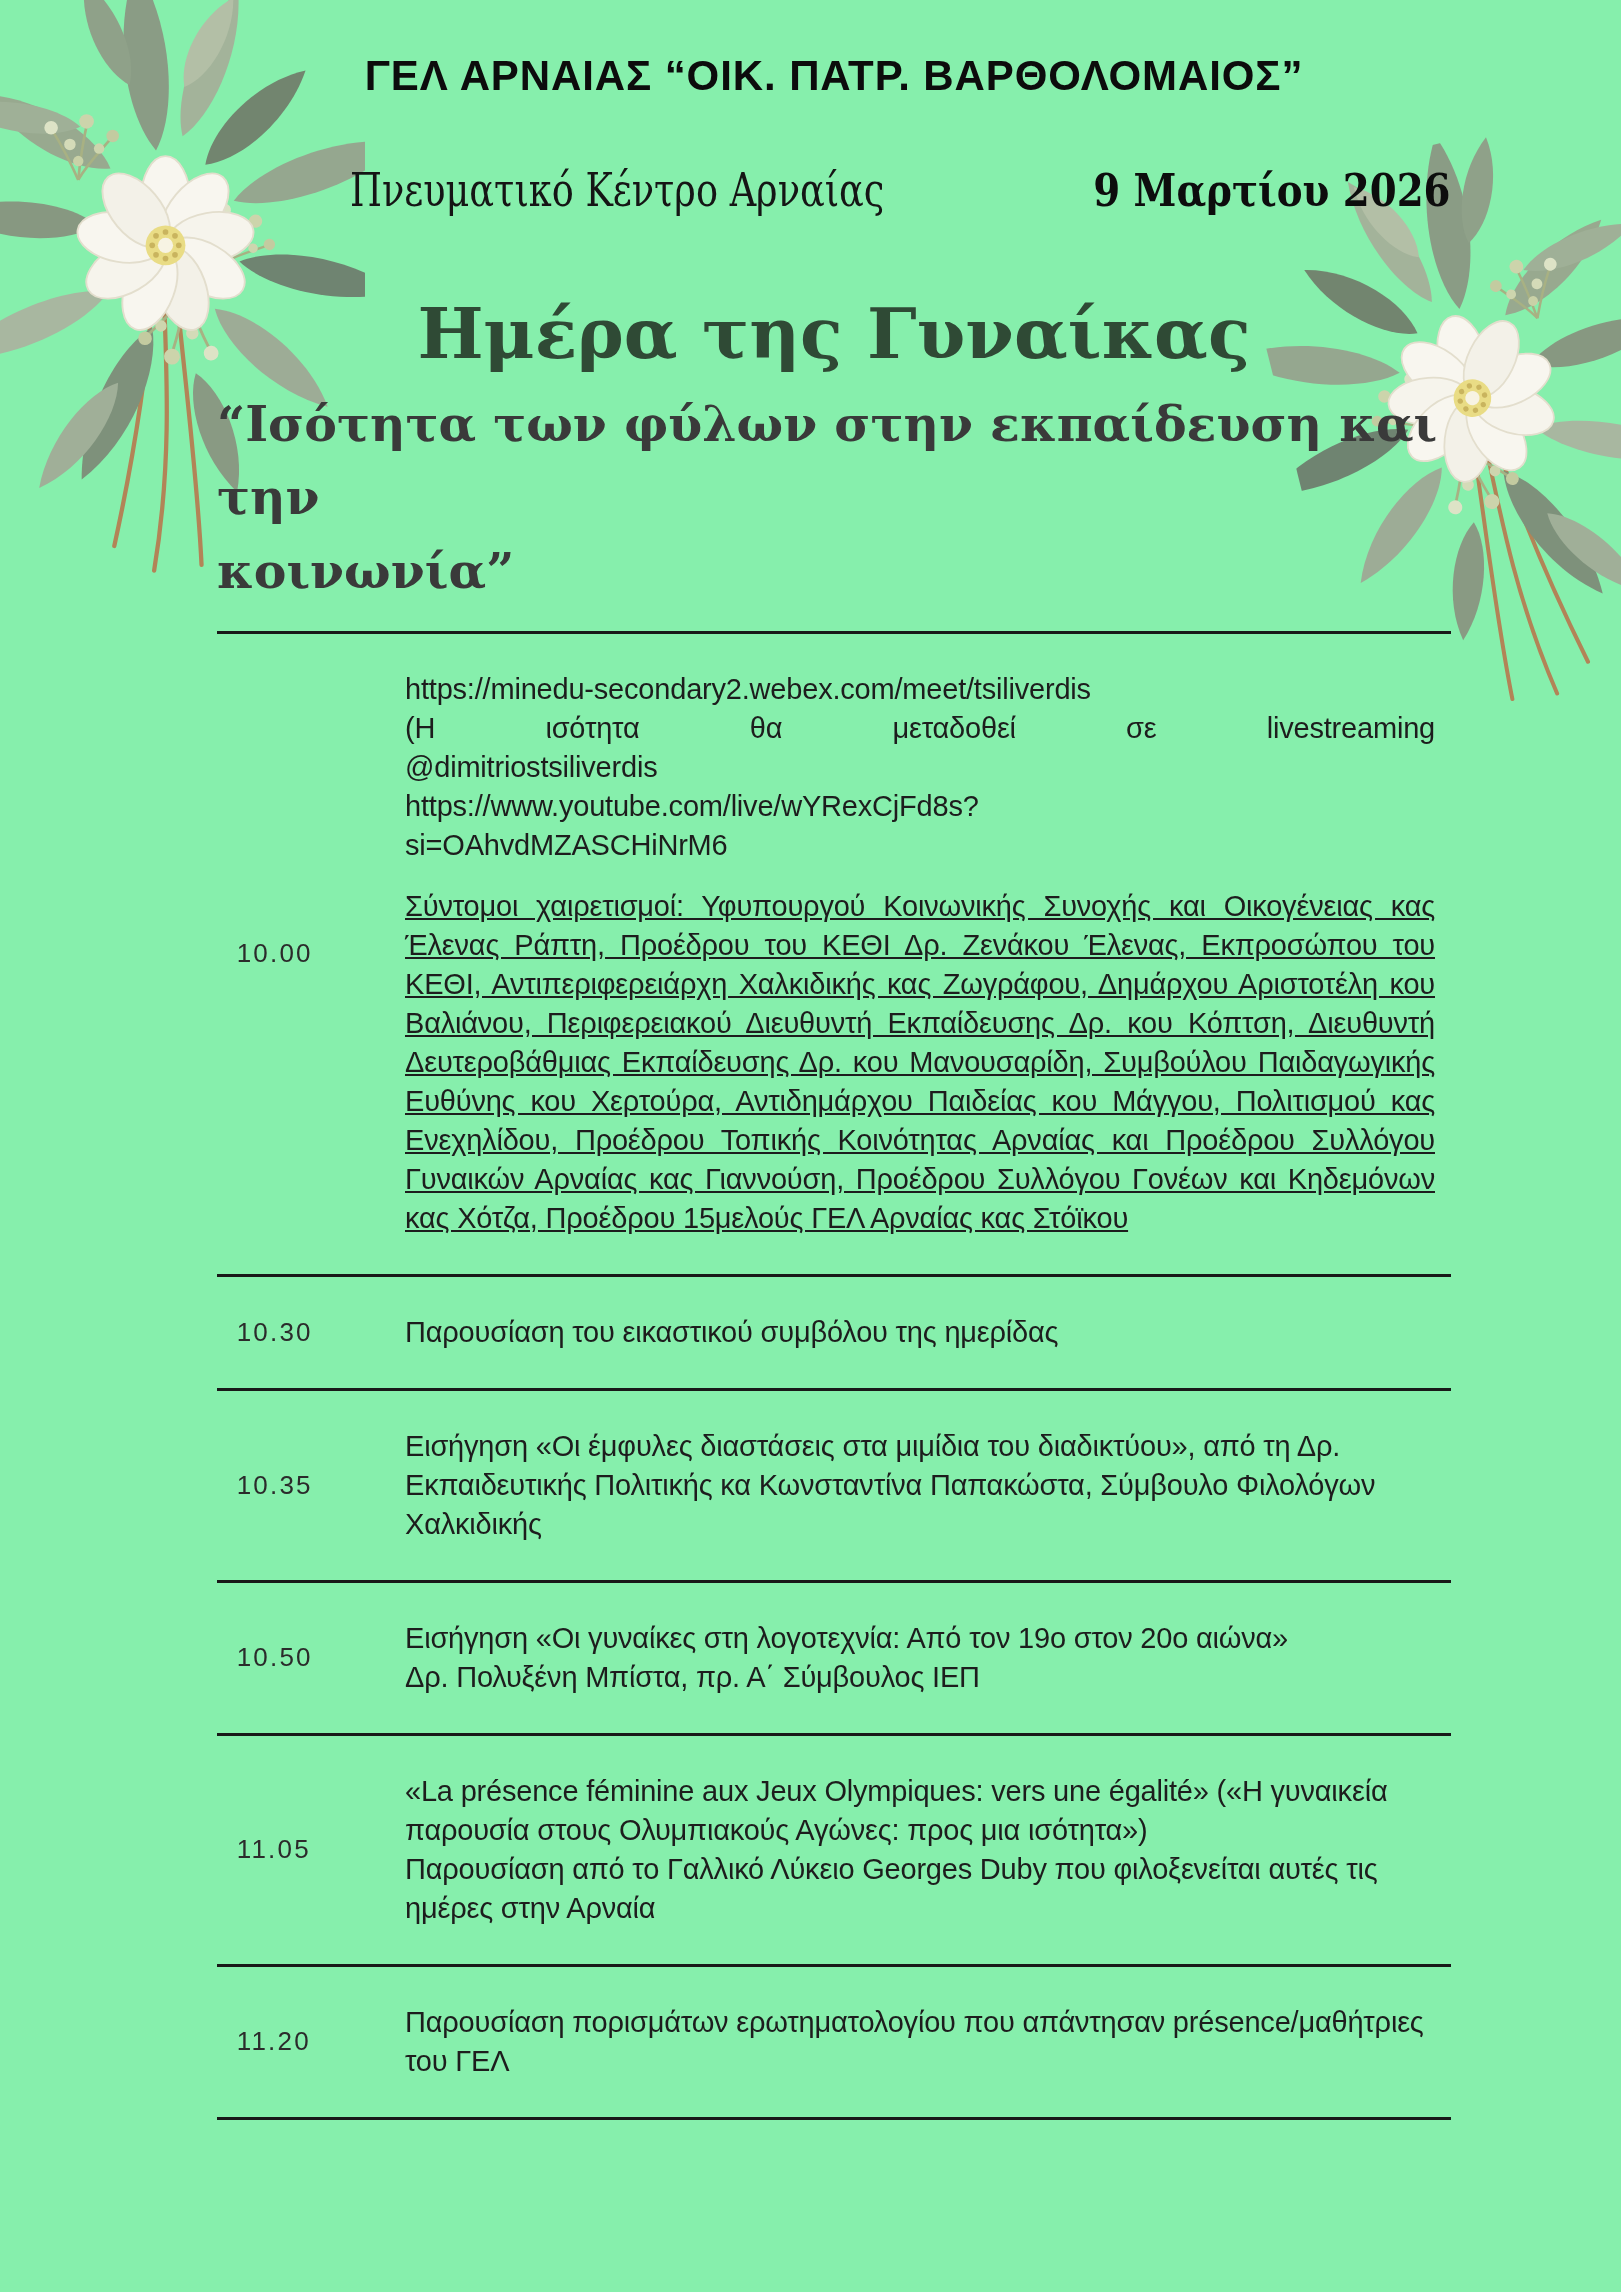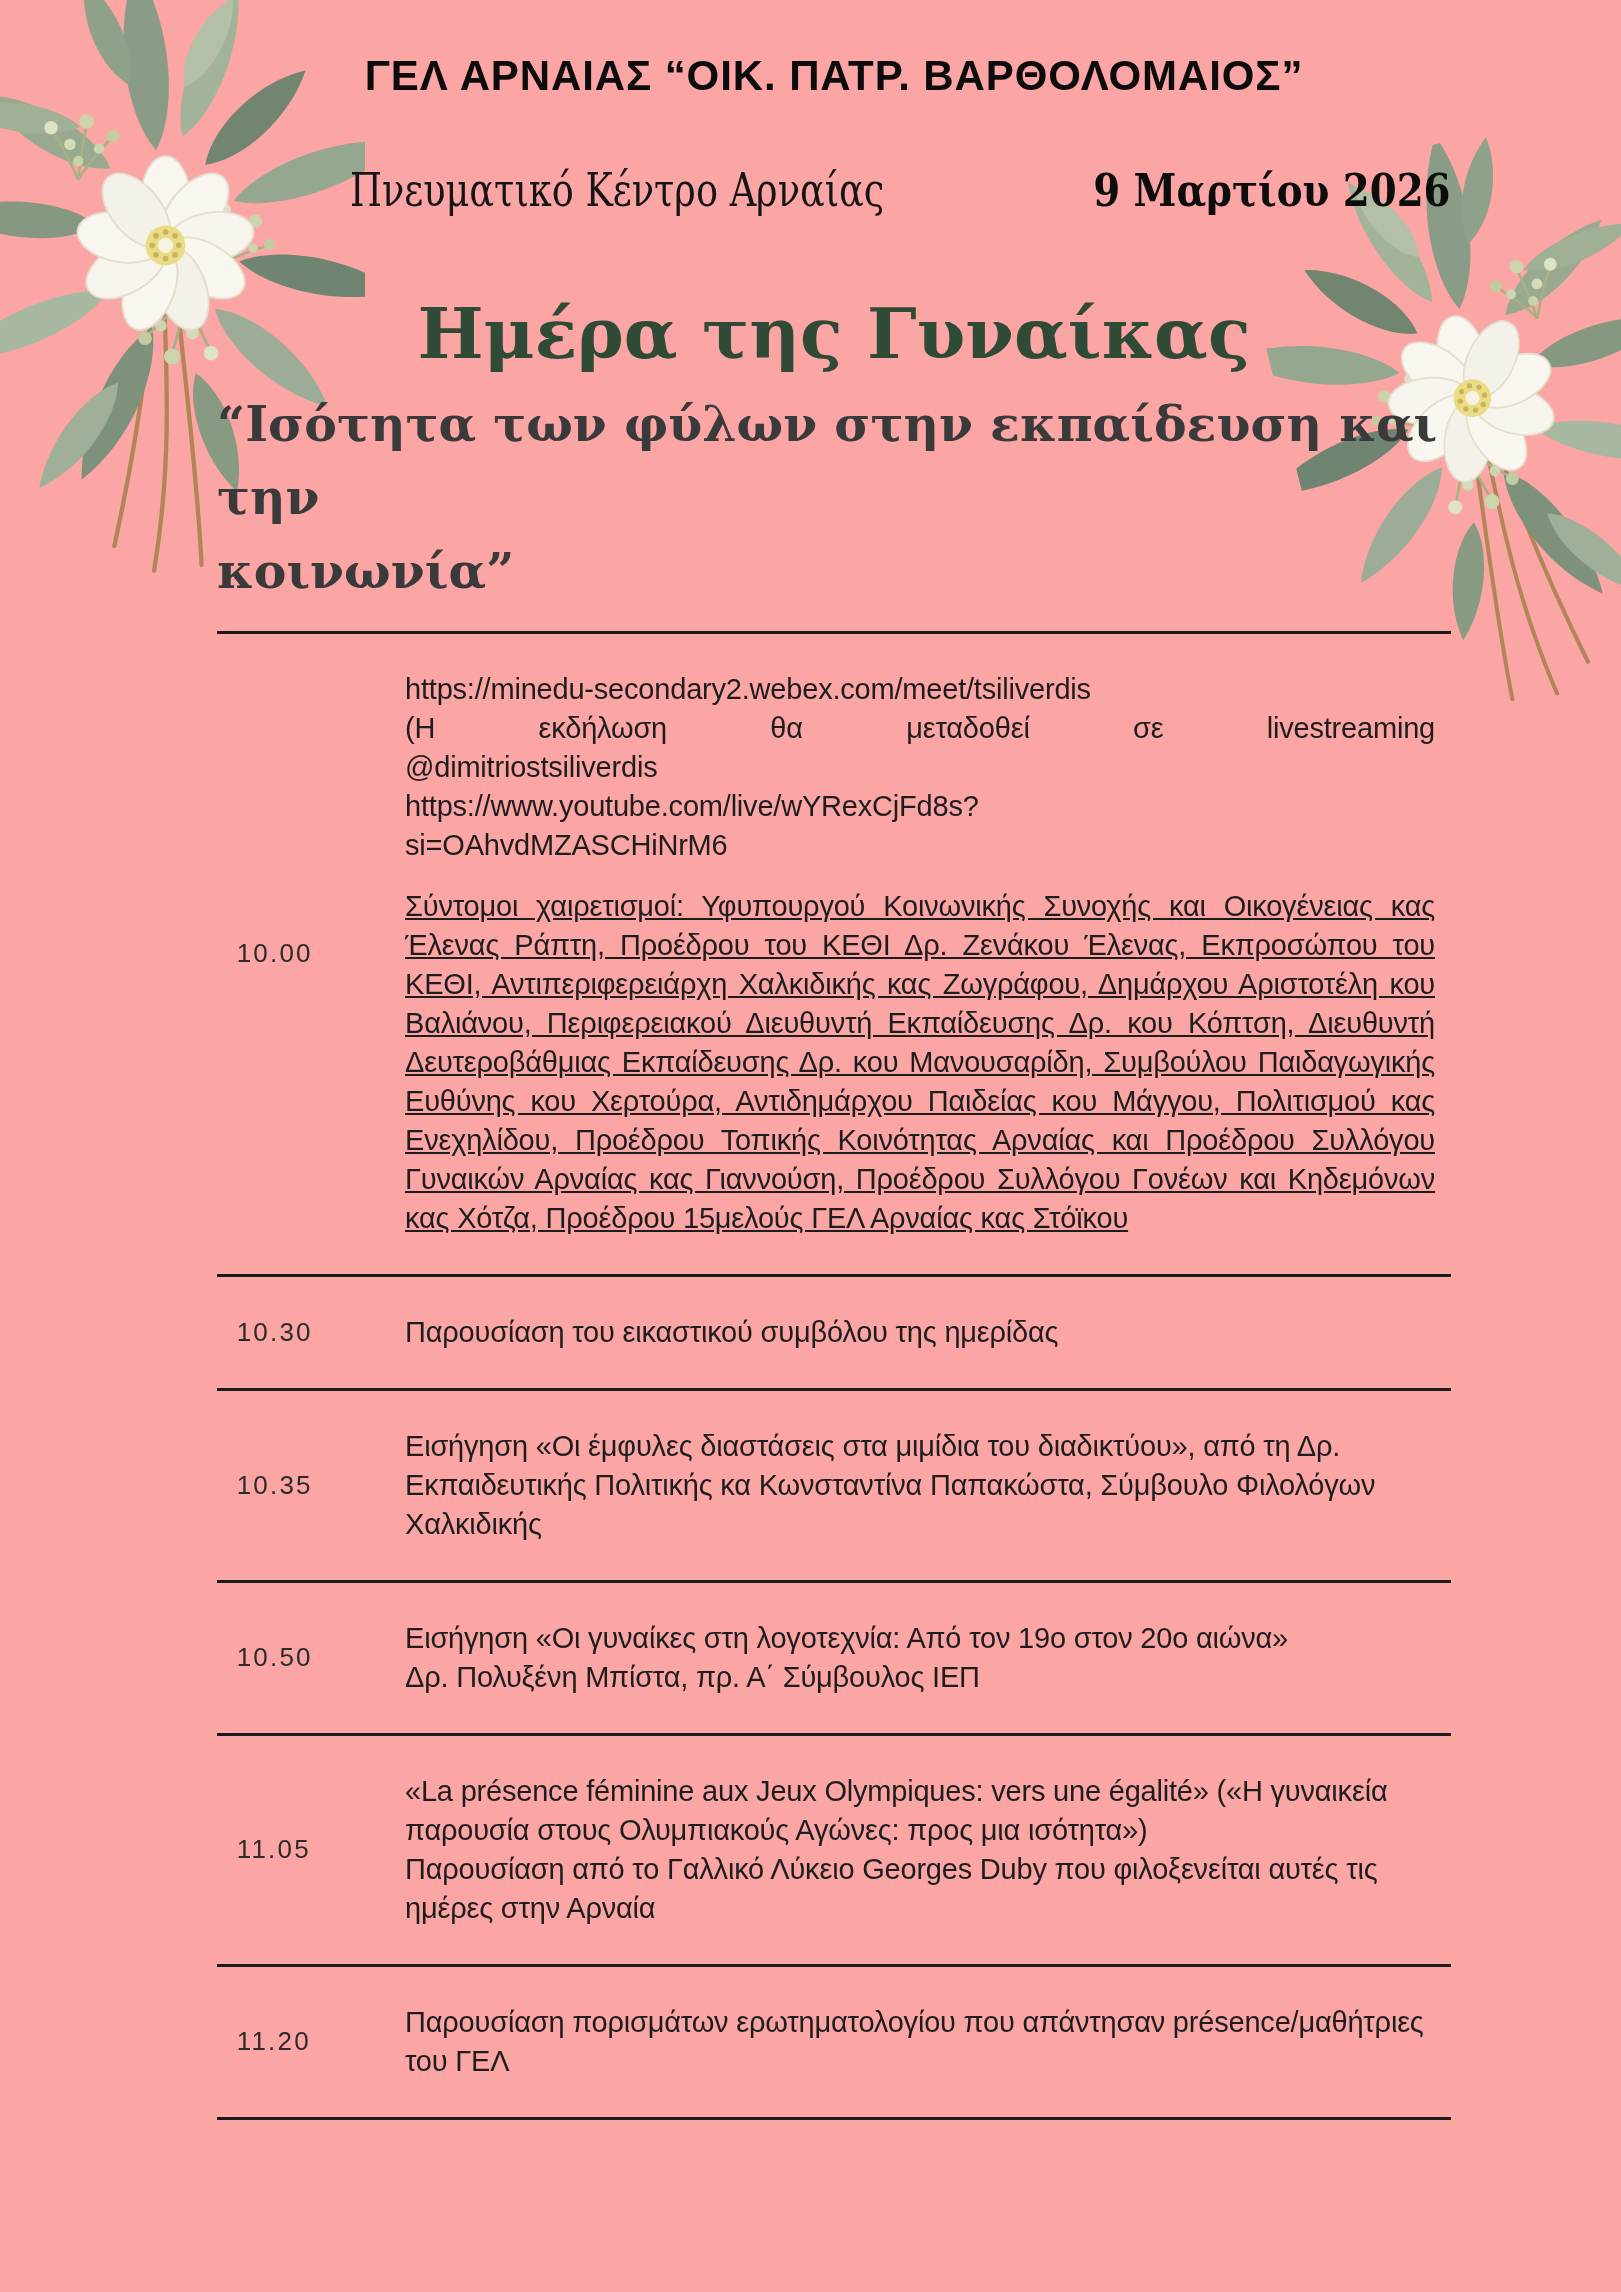--- a/index.html
+++ b/index.html
@@ -1,19 +1,19 @@
 <!DOCTYPE html>
 <html style="font-size:14.3px"><head>
 <meta charset="utf-8">
 <style>
   html,body{margin:0;padding:0;background:#ffffff;}
   .page{
     position:relative;
     width:1621px;height:2293px;
-    background:#fca5a5;
+    background:#86efac;
     overflow:hidden;
     font-family:"Liberation Sans",sans-serif;
     color:#1d1d1d;
   }
   
   .bouquet{position:absolute;z-index:0;}
   .bouquet-left{left:-34px;top:-25px;}
   .bouquet-right{right:-47px;top:142px;transform:scaleX(-1) rotate(14deg);}
   
   .content{position:absolute;left:217px;top:0;width:1234px;z-index:1;}
@@ -197,21 +197,21 @@
     <h2 class="subtitle">“Ισότητα των φύλων στην εκπαίδευση και την
 κοινωνία”</h2>
 
     <div class="schedule">
 
       <div class="row">
         <div class="time">10.00</div>
         <div class="text">
           <div class="links">
             <div class="link-line">https://minedu-secondary2.webex.com/meet/tsiliverdis</div>
-            <div class="link-line justify-full">(Η εκδήλωση θα μεταδοθεί σε livestreaming</div>
+            <div class="link-line justify-full">(Η ισότητα θα μεταδοθεί σε livestreaming</div>
             <div class="link-line">@dimitriostsiliverdis</div>
             <div class="link-line">https://www.youtube.com/live/wYRexCjFd8s?</div>
             <div class="link-line">si=OAhvdMZASCHiNrM6</div>
           </div>
           <p class="para justify">Σύντομοι χαιρετισμοί: Υφυπουργού Κοινωνικής Συνοχής και Οικογένειας κας Έλενας Ράπτη, Προέδρου του ΚΕΘΙ Δρ. Ζενάκου Έλενας, Εκπροσώπου του ΚΕΘΙ, Αντιπεριφερειάρχη Χαλκιδικής κας Ζωγράφου, Δημάρχου Αριστοτέλη κου Βαλιάνου, Περιφερειακού Διευθυντή Εκπαίδευσης Δρ. κου Κόπτση, Διευθυντή Δευτεροβάθμιας Εκπαίδευσης Δρ. κου Μανουσαρίδη, Συμβούλου Παιδαγωγικής Ευθύνης κου Χερτούρα, Αντιδημάρχου Παιδείας κου Μάγγου, Πολιτισμού κας Ενεχηλίδου, Προέδρου Τοπικής Κοινότητας Αρναίας και Προέδρου Συλλόγου Γυναικών Αρναίας κας Γιαννούση, Προέδρου Συλλόγου Γονέων και Κηδεμόνων κας Χότζα, Προέδρου 15μελούς ΓΕΛ Αρναίας κας Στόϊκου</p>
         </div>
       </div>
 
       <div class="row">
         <div class="time">10.30</div>

